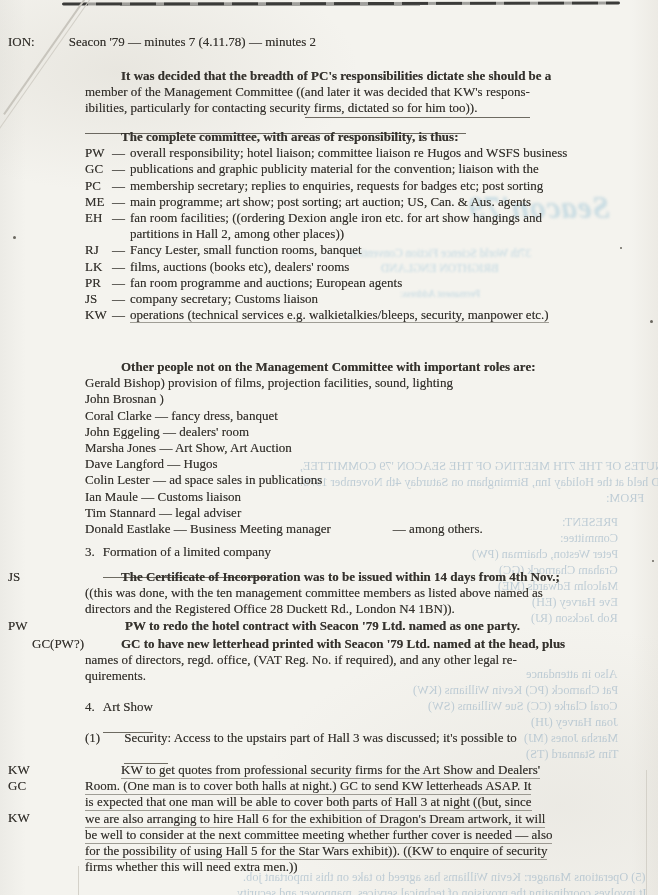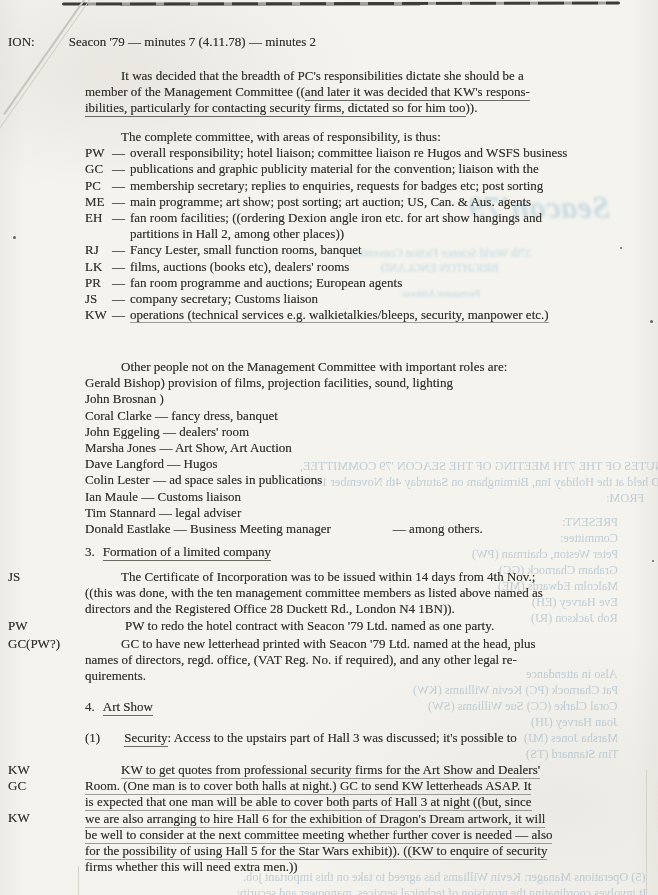--- a/index.html
+++ b/index.html
@@ -8,23 +8,23 @@
     background:
       radial-gradient(ellipse 400px 200px at 18% 8%, rgba(210,206,196,.35), transparent 60%),
       radial-gradient(ellipse 500px 300px at 85% 90%, rgba(215,212,204,.30), transparent 60%),
       linear-gradient(90deg, #ecebe6 0, #f4f3ee 4%, #f4f3ee 96%, #eceae4 100%),
       #f4f3ee;
     font-family:"Liberation Serif","DejaVu Serif",serif;
     font-size:13px; line-height:16.2px; color:#35322d;
     text-shadow:0 0 .5px rgba(50,48,44,.55);
   }
   .line{white-space:nowrap; height:16.2px;}
-  .ind{text-indent:36px;}
+  .ind{text-indent:36px;font-weight:bold;}
   .abs{position:absolute;}
-  .u{border-bottom:1px solid rgba(70,66,58,.78); padding-bottom:1px;}
+  .u{border-bottom:1px solid rgba(70,66,58,.78); padding-bottom:18px;}
   .ulight{border-bottom:1px solid rgba(90,86,76,.55); padding-bottom:1px;}
   .mcode{position:absolute; left:8px; white-space:nowrap;}
   
   .crow{display:flex; white-space:nowrap; height:16.2px;}
   .crow .code{width:27px; flex:none;}
   .crow .dash{width:18px; flex:none;}
   .ccont{padding-left:45px;}
   
   .ghost{position:absolute; color:#9cb4c6; filter:blur(.7px); opacity:.6;
          font-size:12.3px; line-height:16px; text-shadow:none;}
@@ -182,21 +182,21 @@
   <div class="mcode" style="top:569px;">JS</div>
   <div class="abs" style="left:85px; top:569px; width:565px;">
     <div class="line ind">The Certificate of Incorporation was to be issued within 14 days from 4th Nov.;</div>
     <div class="line">((this was done, with the ten management committee members as listed above named as</div>
     <div class="line">directors and the Registered Office 28 Duckett Rd., London N4 1BN)).</div>
   </div>
 
   <div class="mcode" style="top:618px;">PW</div>
   <div class="abs line ind" style="left:89px; top:618px; width:565px;">PW to redo the hotel contract with Seacon '79 Ltd. named as one party.</div>
 
-  <div class="mcode" style="top:636px;">GC(PW?)</div>
+  <div class="mcode" style="top:636px;margin-left:24px;">GC(PW?)</div>
   <div class="abs" style="left:85px; top:636px; width:565px;">
     <div class="line ind">GC to have new letterhead printed with Seacon '79 Ltd. named at the head, plus</div>
     <div class="line">names of directors, regd. office, (VAT Reg. No. if required), and any other legal re-</div>
     <div class="line">quirements.</div>
   </div>
 
   <div class="abs" style="left:85px; top:699px;">
     <span>4.</span><span style="display:inline-block; width:8px;"></span><span class="u">Art Show</span>
   </div>
 

